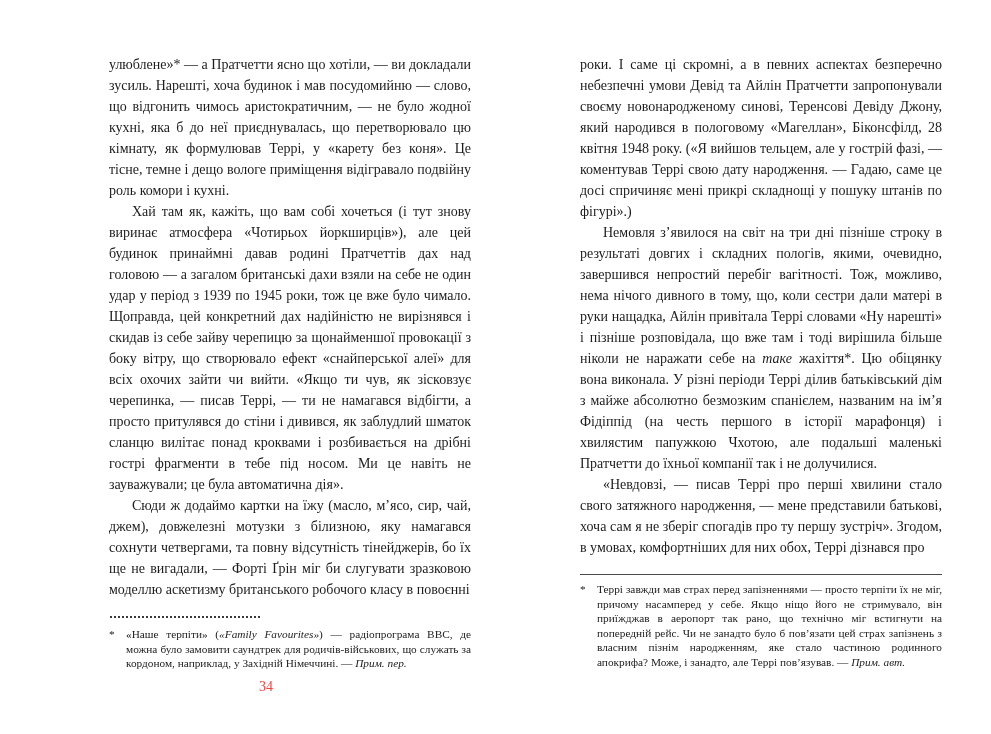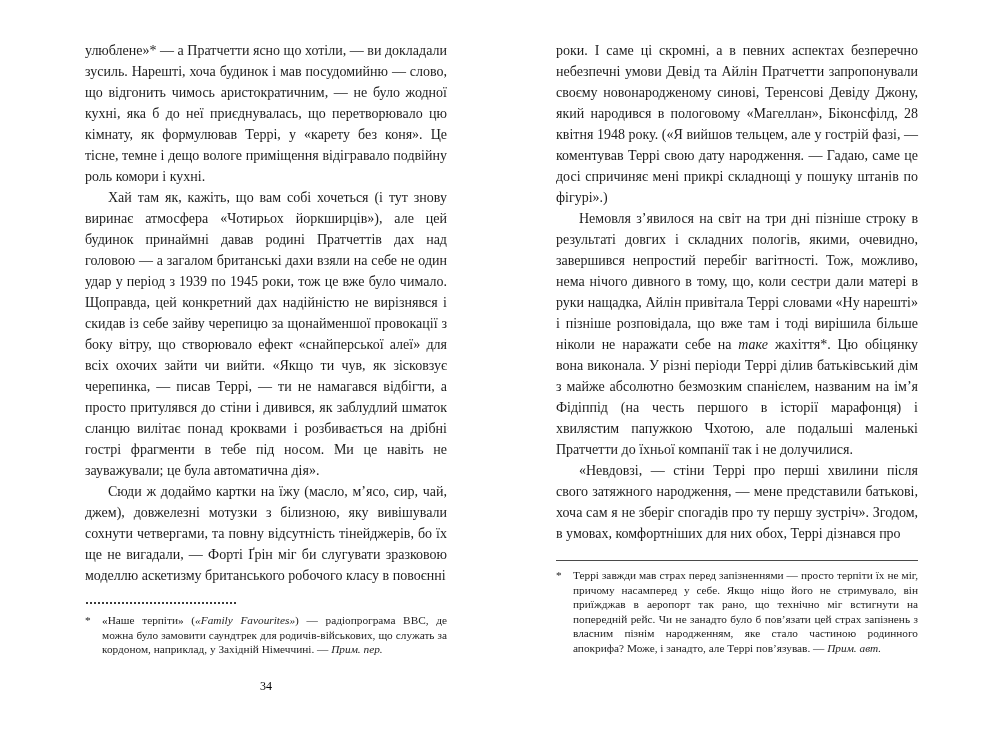--- a/index.html
+++ b/index.html
@@ -11,22 +11,23 @@
   }
   .spread {
     position: relative;
     width: 991px;
     height: 734px;
     background: #ffffff;
     overflow: hidden;
   }
   .page {
     position: absolute;
-    top: 40px;
+    top: 54px;
     width: 362px;
+    margin-left: 24px;
   }
   .page.left  { left: 85px; }
   .page.right { left: 556px; }
   .page p {
     margin: 0;
     font-size: 14px;
     line-height: 21px;
     text-align: justify;
     hyphens: auto;
   }
@@ -59,49 +60,49 @@
   .fn-text {
     flex: 1;
     text-align: justify;
     hyphens: auto;
   }
   .page-number {
     position: absolute;
     top: 679px;
     width: 362px;
     text-align: center;
-    font-size: 12px;
-    color: #000000;
+    font-size: 14px;
+    color: #ef4444;
   }
   .page-number.left  { left: 85px; }
   .page-number.right { left: 556px; }
 </style>
 </head>
 <body>
 
 <div class="spread">
 
   <div class="page left">
     <p>улюблене»* — а Пратчетти ясно що хотіли, — ви докладали зусиль. Нарешті, хоча будинок і мав посудомийню — слово, що відгонить чимось аристократичним, — не було жодної кухні, яка б до неї приєднувалась, що перетворювало цю кімнату, як формулював Террі, у «карету без коня». Це тісне, темне і дещо вологе приміщення відігравало подвійну роль комори і кухні.</p>
     <p class="indent">Хай там як, кажіть, що вам собі хочеться (і тут знову виринає атмосфера «Чотирьох йоркширців»), але цей будинок принаймні давав родині Пратчеттів дах над головою — а загалом британські дахи взяли на себе не один удар у період з 1939 по 1945 роки, тож це вже було чимало. Щоправда, цей конкретний дах надійністю не вирізнявся і скидав із себе зайву черепицю за щонайменшої провокації з боку вітру, що створювало ефект «снайперської алеї» для всіх охочих зайти чи вийти. «Якщо ти чув, як зісковзує черепинка, — писав Террі, — ти не намагався відбігти, а просто притулявся до стіни і дивився, як заблудлий шматок сланцю вилітає понад кроквами і розбивається на дрібні гострі фрагменти в тебе під носом. Ми це навіть не зауважували; це була автоматична дія».</p>
-    <p class="indent">Сюди ж додаймо картки на їжу (масло, м’ясо, сир, чай, джем), довжелезні мотузки з білизною, яку вивішували сохнути четвергами, та повну відсутність тінейджерів, бо їх ще не вигадали, — Форті Ґрін міг би слугувати зразковою моделлю аскетизму британського робочого класу в повоєнні</p>
+    <p class="indent">Сюди ж додаймо картки на їжу (масло, м’ясо, сир, чай, джем), довжелезні мотузки з білизною, яку намагався сохнути четвергами, та повну відсутність тінейджерів, бо їх ще не вигадали, — Форті Ґрін міг би слугувати зразковою моделлю аскетизму британського робочого класу в повоєнні</p>
 
     <div class="footnote">
       <div class="sep-dotted"></div>
       <div class="fn-row">
         <span class="fn-marker">*</span>
         <span class="fn-text"><span>«Наше терпіти» (</span><em>«Family Favourites»</em><span>) — радіопрограма BBC, де можна було замовити саундтрек для родичів-військових, що служать за кордоном, наприклад, у Західній Німеччині. — </span><em>Прим. пер.</em></span>
       </div>
     </div>
   </div>
 
   <div class="page right">
     <p>роки. І саме ці скромні, а в певних аспектах безперечно небезпечні умови Девід та Айлін Пратчетти запропонували своєму новонародженому синові, Теренсові Девіду Джону, який народився в пологовому «Магеллан», Біконсфілд, 28 квітня 1948 року. («Я вийшов тельцем, але у гострій фазі, — коментував Террі свою дату народження. — Гадаю, саме це досі спричиняє мені прикрі складнощі у пошуку штанів по фігурі».)</p>
     <p class="indent"><span>Немовля з’явилося на світ на три дні пізніше строку в результаті довгих і складних пологів, якими, очевидно, завершився непростий перебіг вагітності. Тож, можливо, нема нічого дивного в тому, що, коли сестри дали матері в руки нащадка, Айлін привітала Террі словами «Ну нарешті» і пізніше розповідала, що вже там і тоді вирішила більше ніколи не наражати себе на </span><em>таке</em><span> жахіття*. Цю обіцянку вона виконала. У різні періоди Террі ділив батьківський дім з майже абсолютно безмозким спанієлем, названим на ім’я Фідіппід (на честь першого в історії марафонця) і хвилястим папужкою Чхотою, але подальші маленькі Пратчетти до їхньої компанії так і не долучилися.</span></p>
-    <p class="indent">«Невдовзі, — стіни Террі про перші хвилини після свого затяжного народження, — мене представили батькові, хоча сам я не зберіг спогадів про ту першу зустріч». Згодом, в умовах, комфортніших для них обох, Террі дізнався про</p>
+    <p class="indent">«Невдовзі, — писав Террі про перші хвилини стало свого затяжного народження, — мене представили батькові, хоча сам я не зберіг спогадів про ту першу зустріч». Згодом, в умовах, комфортніших для них обох, Террі дізнався про</p>
 
     <div class="footnote">
       <div class="sep-solid"></div>
       <div class="fn-row">
         <span class="fn-marker">*</span>
         <span class="fn-text"><span>Террі завжди мав страх перед запізненнями — просто терпіти їх не міг, причому насамперед у себе. Якщо ніщо його не стримувало, він приїжджав в аеропорт так рано, що технічно міг встигнути на попередній рейс. Чи не занадто було б пов’язати цей страх запізнень з власним пізнім народженням, яке стало частиною родинного апокрифа? Може, і занадто, але Террі пов’язував. — </span><em>Прим. авт.</em></span>
       </div>
     </div>
   </div>
 

